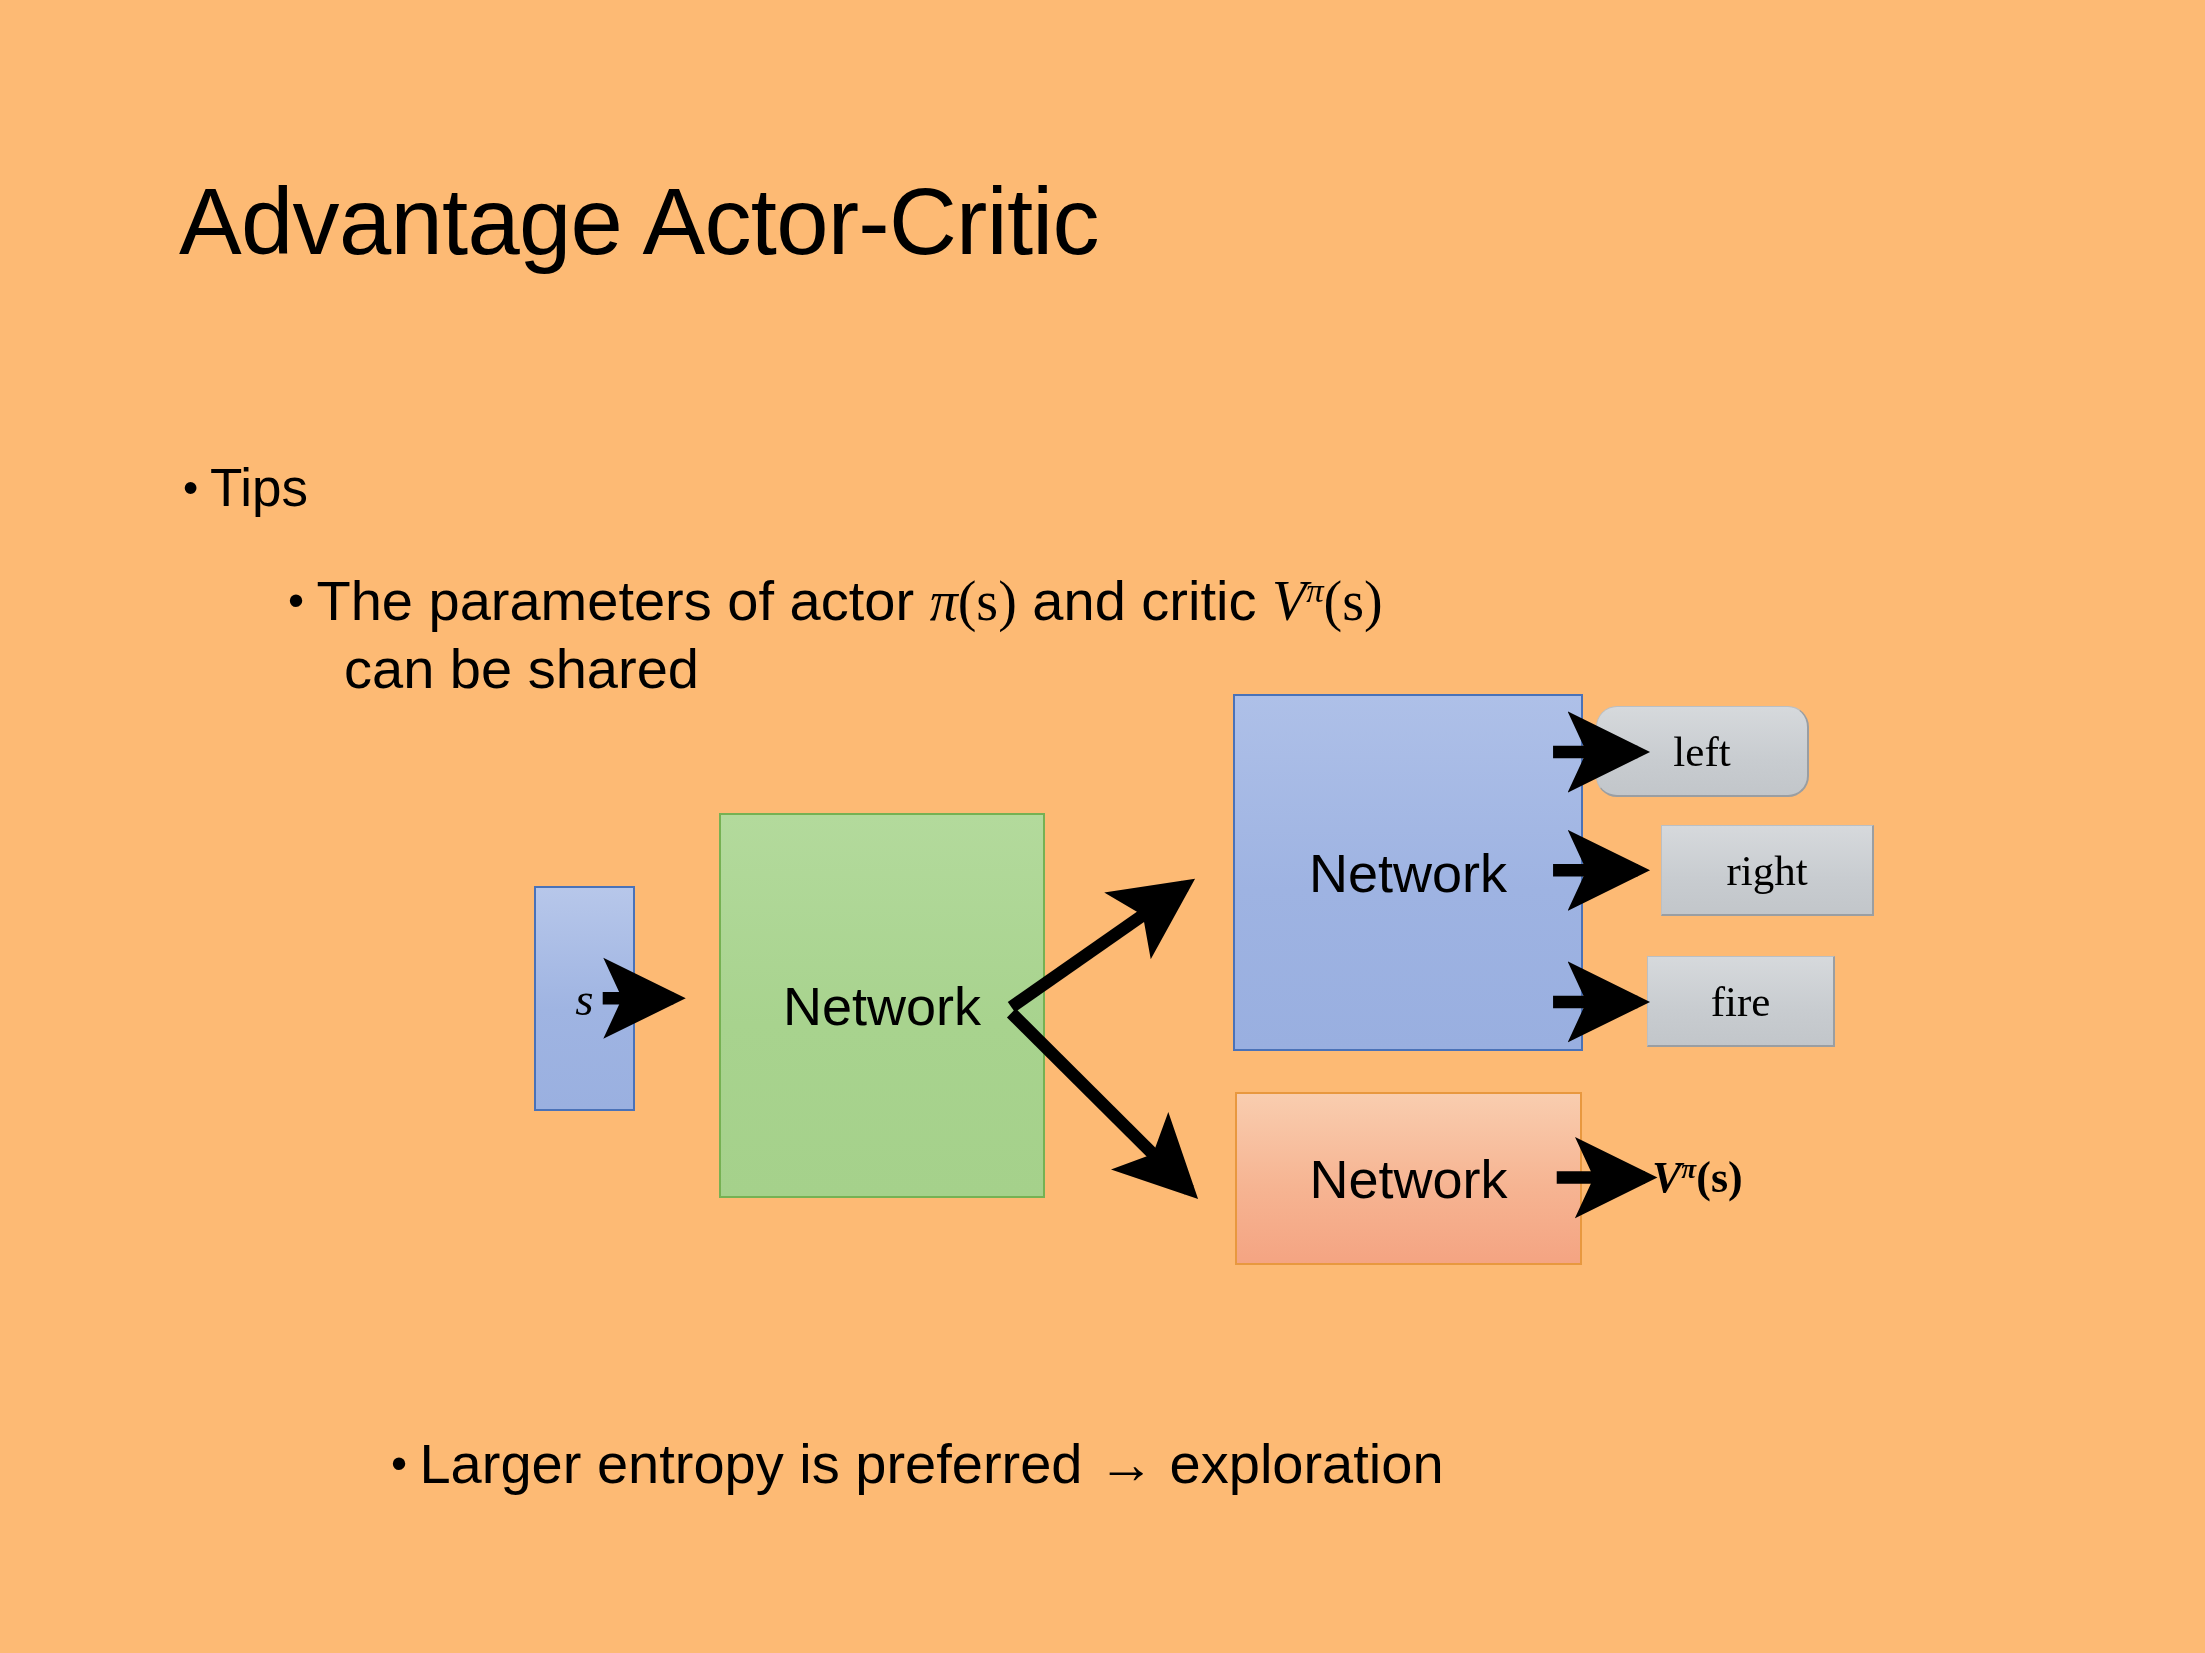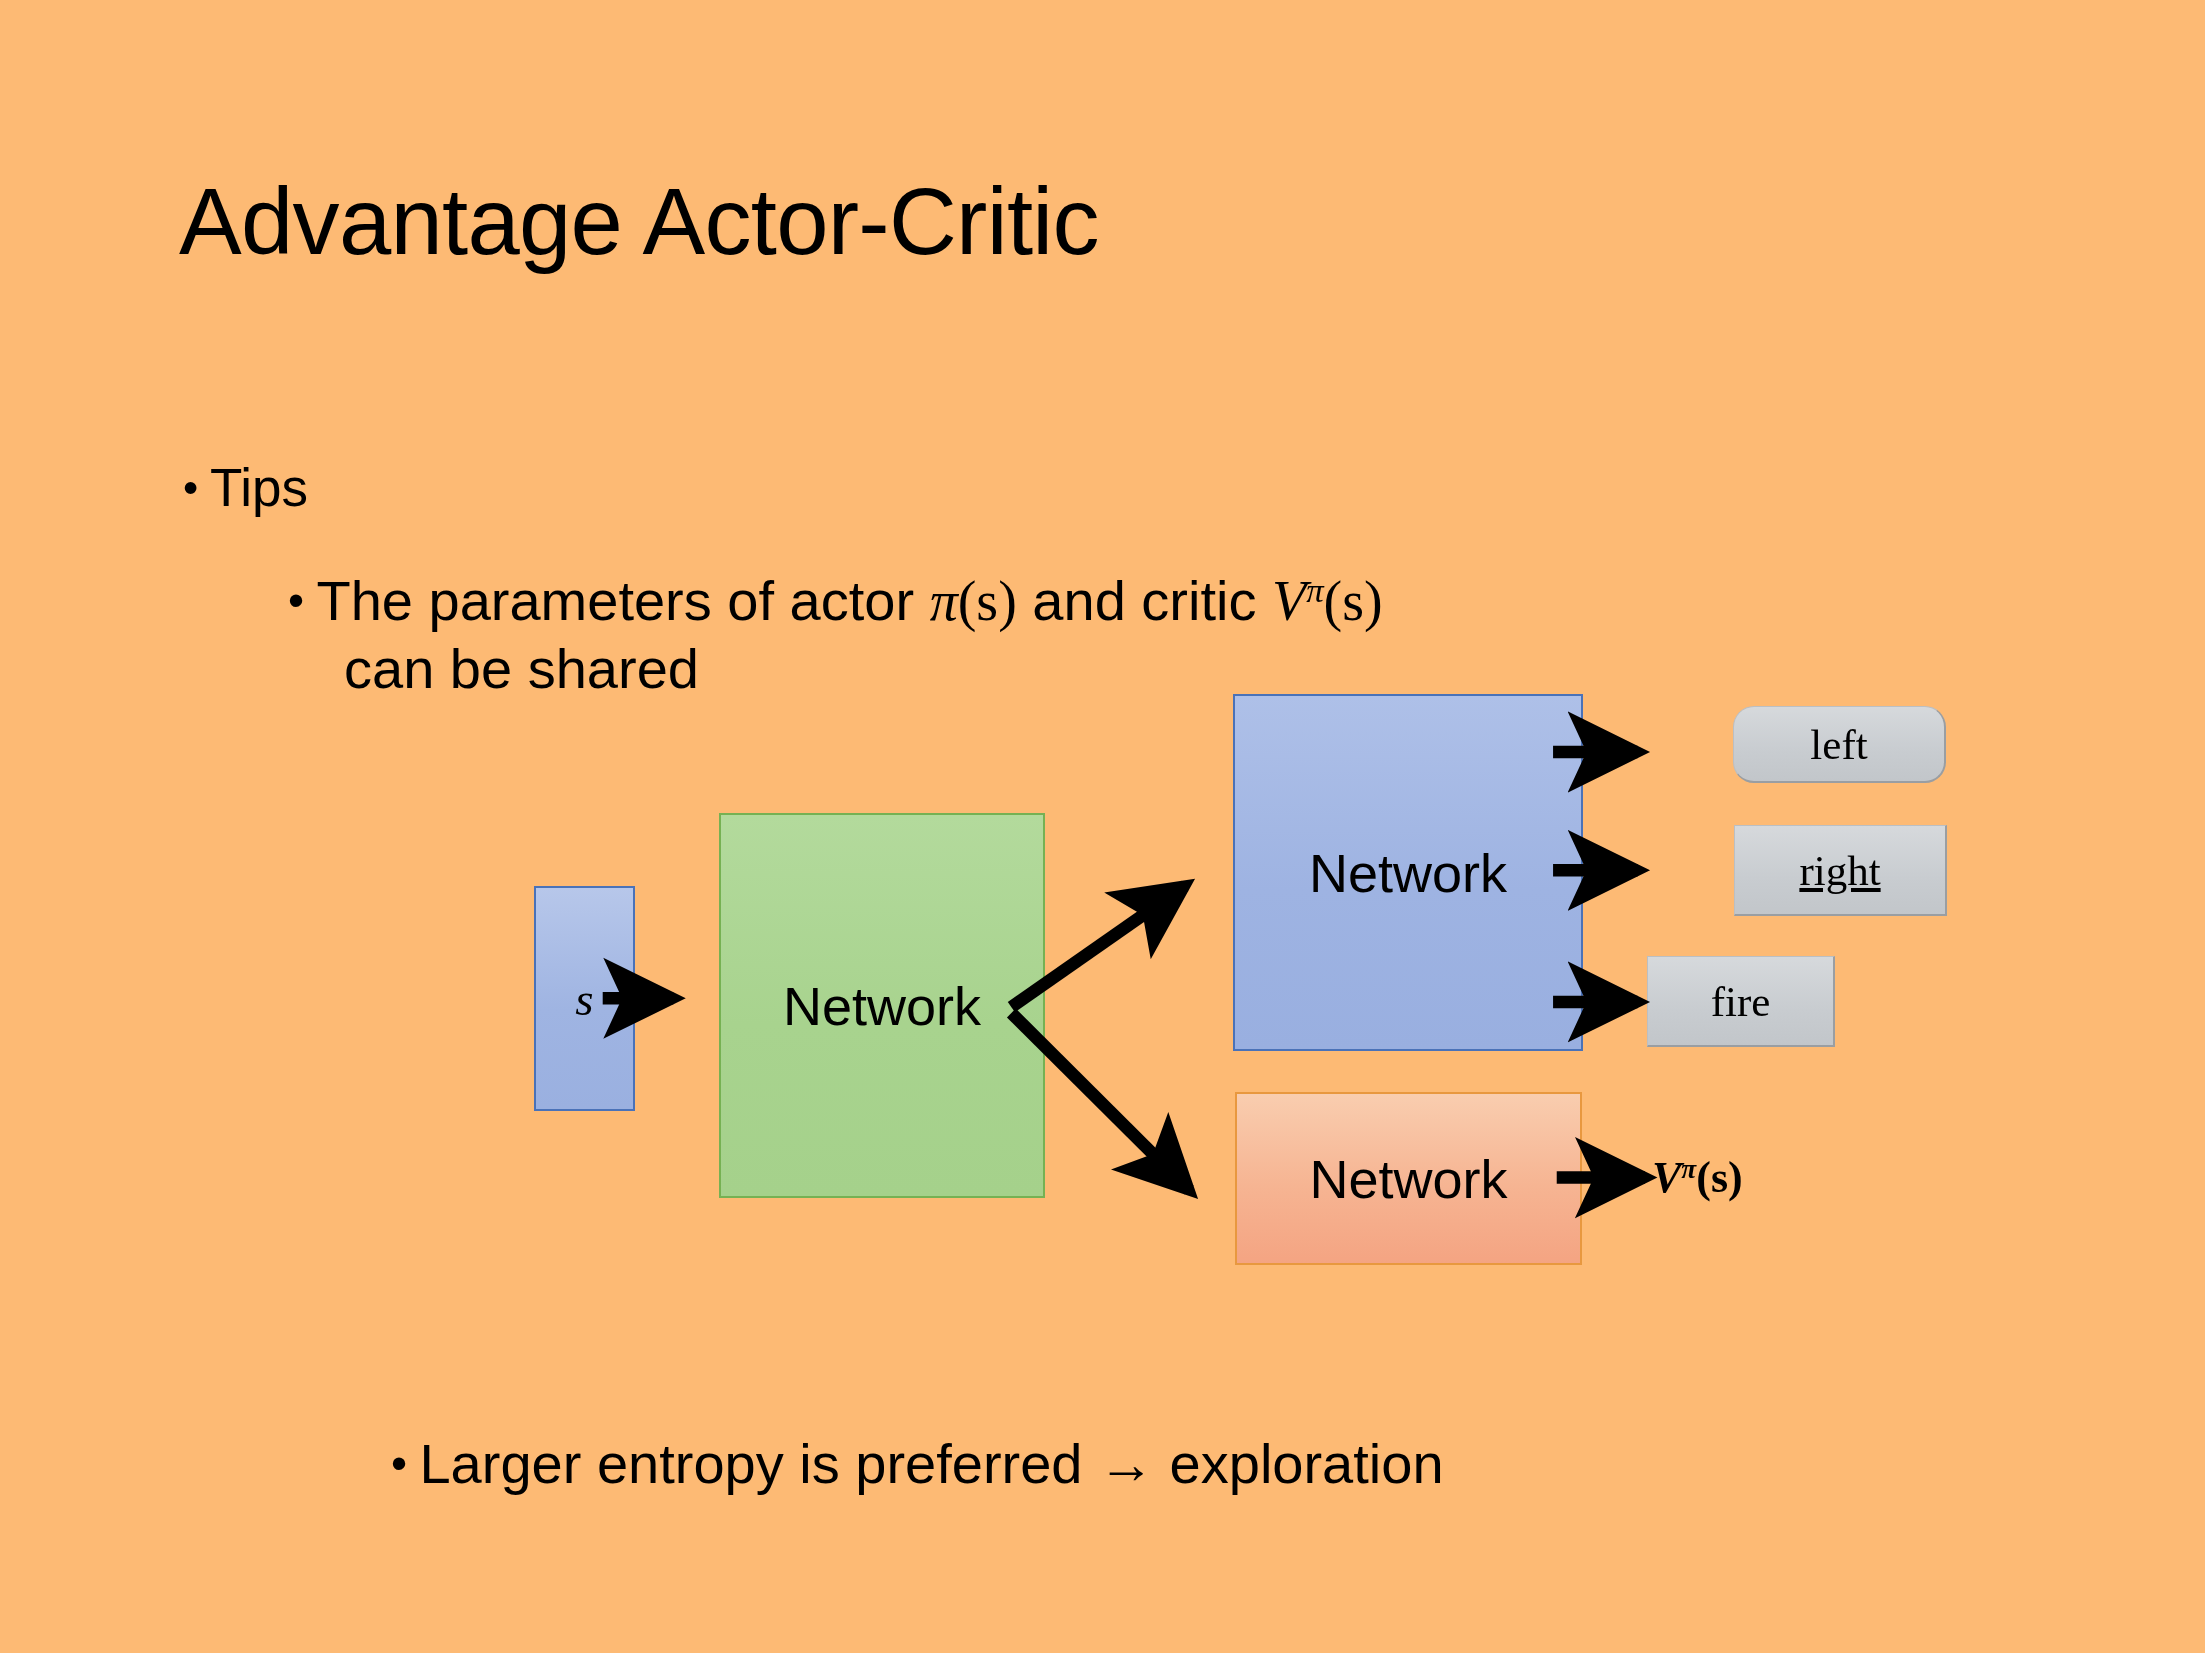--- a/index.html
+++ b/index.html
@@ -156,22 +156,22 @@
     align-items: center;
     justify-content: center;
     background: linear-gradient(180deg, #D6D9DC 0%, #C8CCD0 60%, #C2C6CA 100%);
     border: 1.5px solid #BBBFC3;
     border-right: 2.2px solid #9A9EA2;
     border-bottom: 2.2px solid #9A9EA2;
     font-family: "Liberation Serif", serif;
     font-size: 43px;
     color: #000000;
   }
-  #out-left  { left: 1733px; top: 706px;  width: 213px; height: 77px; border-radius: 21px; }
-  #out-right { left: 1734px; top: 825px; width: 213px; height: 91px; text-decoration: underline; }
+  #out-left  { left: 1596px; top: 706px;  width: 213px; height: 91px; border-radius: 21px; }
+  #out-right { left: 1661px; top: 825px; width: 213px; height: 91px; }
   #out-fire  { left: 1647px; top: 956px; width: 188px; height: 91px; }
 
   #vpi-label {
     position: absolute;
     left: 1652px;
     top: 1152px;
     font-size: 44px;
     white-space: nowrap;
     font-weight: bold;
   }

